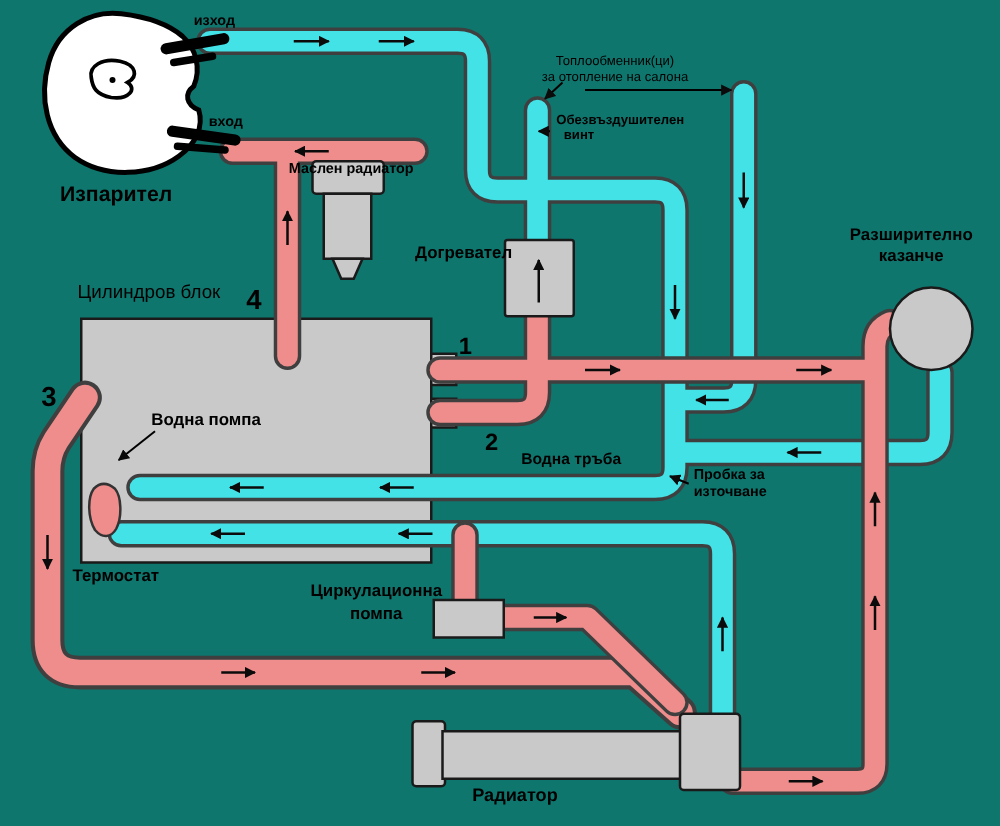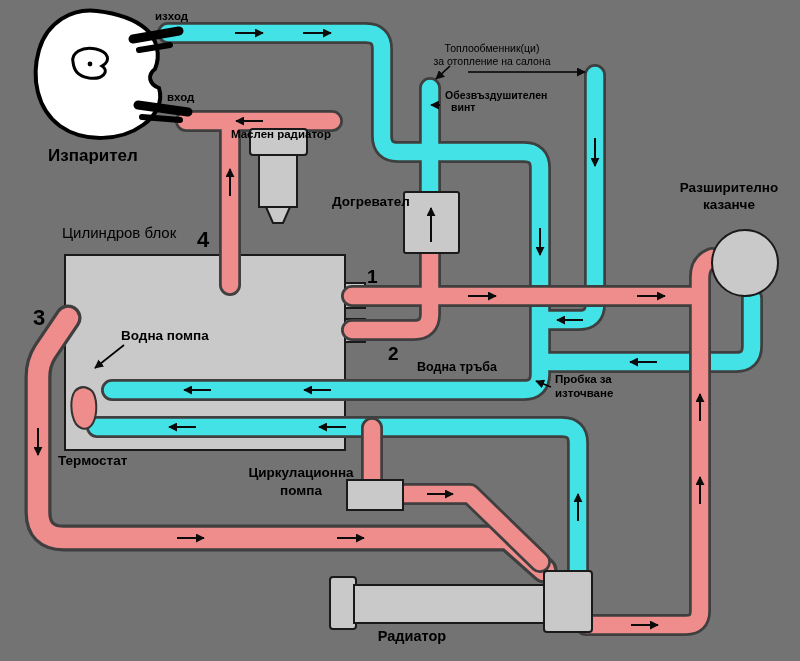--- a/index.html
+++ b/index.html
@@ -1,16 +1,16 @@
 <!DOCTYPE html>
 <html style="--hot-pipe: #ee8d8b; --cold-pipe: #43e2e6; --pipe-outline: #3f3f3f; --component-fill: #c9c9c9; --component-border: #1a1a1a; --arrow: #0b0b0b;"><head>
 <meta charset="utf-8">
 <style>
   html,body{margin:0;padding:0;background:#fff;}
-  .stage{width:800px;height:661px;position:relative;background:#737373;overflow:hidden;text-align:center;}
+  .stage{width:800px;height:661px;position:relative;background:#0f766e;overflow:hidden;text-align:center;}
   svg{display:block;}
   text{font-family:"Liberation Sans","DejaVu Sans",sans-serif;fill:#000;}
   .b{font-weight:bold;}
   .s10{font-size:10.5px}.s11{font-size:11.5px}.s12{font-size:12.5px}
   .s13{font-size:13.5px}.s14{font-size:14.5px}.s15{font-size:15px}
   .s17{font-size:17px}.s19{font-size:19px}.s22{font-size:22px}
   .mid{text-anchor:middle;}
   .pipe{fill:none;stroke-linecap:round;stroke-linejoin:round;}
   .po{stroke:var(--pipe-outline,#3f3f3f);}
   .ph{stroke:var(--hot-pipe,#ef8d8b);}

